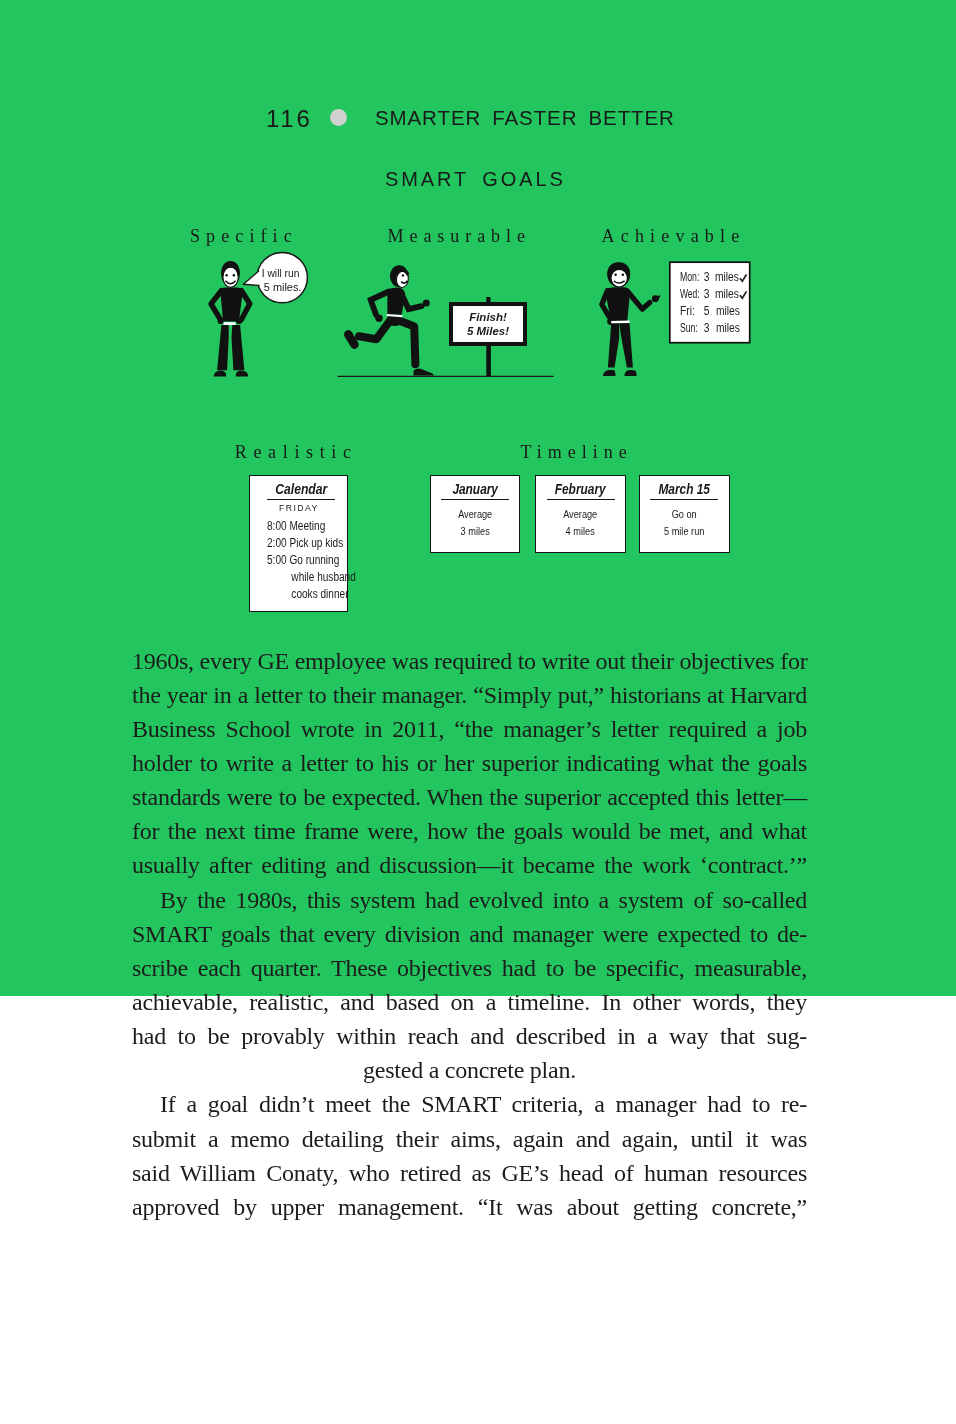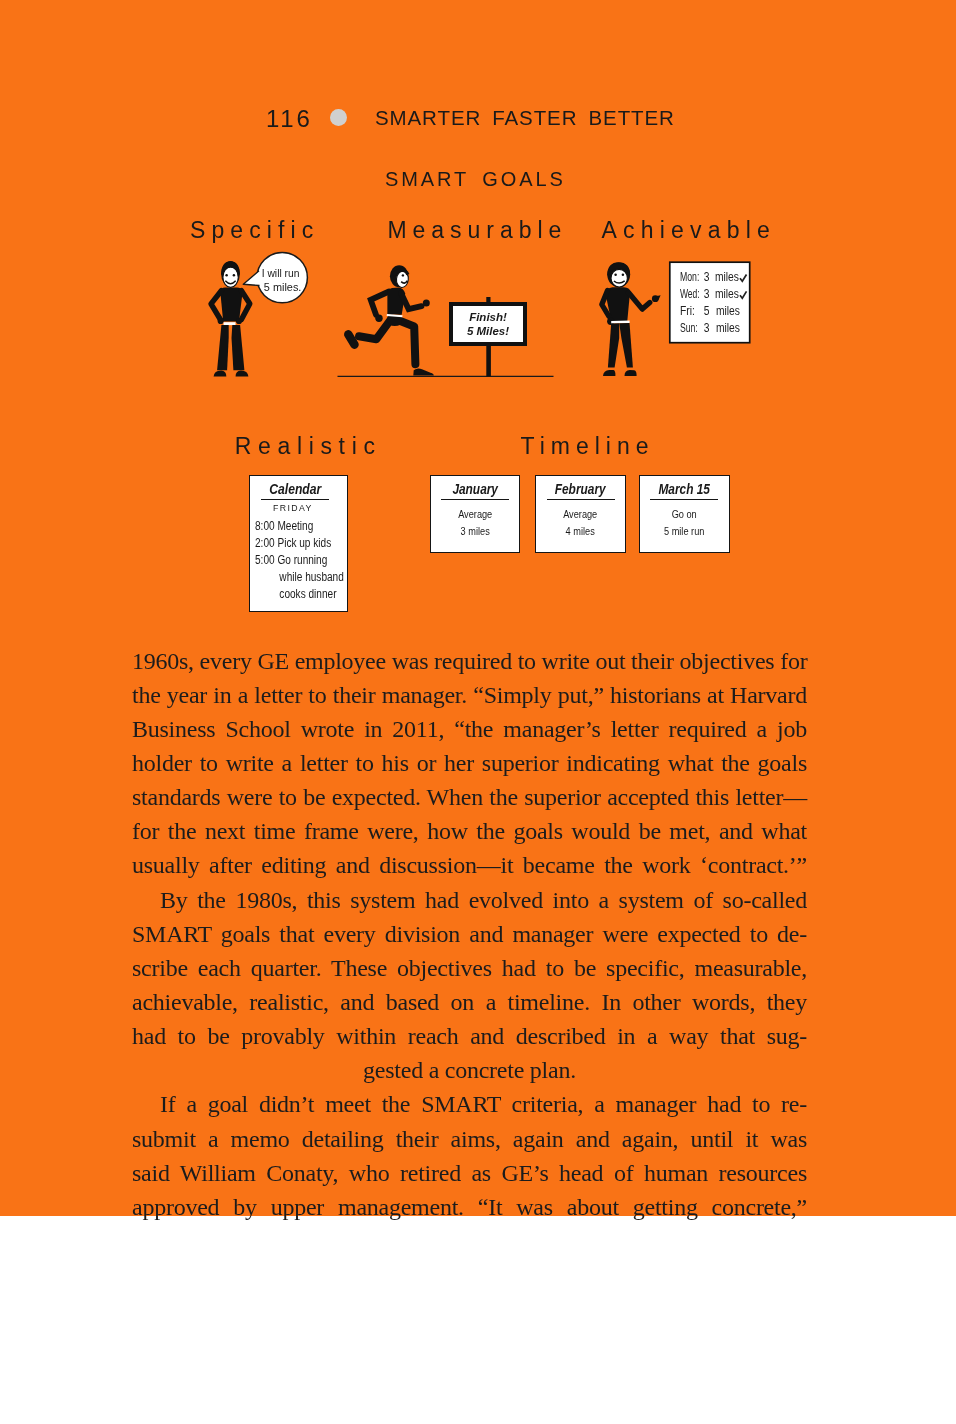--- a/index.html
+++ b/index.html
@@ -1,20 +1,20 @@
 <!DOCTYPE html>
 <html><head>
 <meta charset="utf-8">
 <style>
   html,body{margin:0;padding:0;}
   body{width:956px;height:1424px;background:#ffffff;overflow:hidden;}
-  #page{position:relative;width:956px;height:1216px;background:#f97316;}
+  #page{position:relative;width:956px;height:996px;background:#22c55e;}
   .sans{font-family:"Liberation Sans",sans-serif;}
   .abs{position:absolute;}
-  .lbl{position:absolute;font-family:Liberation Sans, sans-serif;font-size:23px;line-height:18px;letter-spacing:5.5px;color:#1a1a1a;white-space:nowrap;}
+  .lbl{position:absolute;font-family:Liberation Serif, serif;font-size:18px;line-height:18px;letter-spacing:5.5px;color:#1a1a1a;white-space:nowrap;margin-top:6px;}
   .card{position:absolute;border:1.6px solid #151515;background:#fff;box-sizing:border-box;font-family:"Liberation Sans",sans-serif;color:#1a1a1a;}
   .ct{font-weight:bold;font-style:italic;font-size:14.5px;text-align:center;line-height:15px;}
   .cu{height:0;border-top:1.4px solid #151515;margin:3px auto 0 auto;}
   .cs{font-size:11.5px;line-height:17px;text-align:center;}
   #bodytext{position:absolute;left:132px;top:643.6px;width:675px;font-family:"Liberation Serif",serif;font-size:24px;line-height:34.14px;letter-spacing:-0.25px;color:#1c1c1c;}
   #bodytext .j{text-align:justify;text-align-last:justify;white-space:nowrap;}
   #bodytext .l{text-align:center;}
   #bodytext .ind{text-indent:28px;}
 </style>
 </head>
@@ -133,21 +133,21 @@
         <text x="146" y="65.2">5</text>
         <text x="161.5" y="65.2">miles</text>
       <text x="115.3" y="82" textLength="22.9" lengthAdjust="spacingAndGlyphs">Sun:</text>
         <text x="146" y="82">3</text>
         <text x="161.5" y="82">miles</text>
     </g>
     <path d="M150 28.3 L152.3 31.3 L156.5 24.5" stroke="#222" stroke-width="1.7" fill="none"></path>
     <path d="M150 45.2 L152.3 48.2 L156.5 41.4" stroke="#222" stroke-width="1.7" fill="none"></path>
   </svg>
 
-  <div class="card" id="card-cal" style="left:249.4px;top:475.1px;width:98.5px;height:136.7px;">
+  <div class="card" id="card-cal" style="left:249.4px;top:475.1px;width:98.5px;height:136.7px;padding-left:12px;">
     <div class="ct" style="margin-top:5.5px;position:relative;left:-3.5px;transform:scaleX(0.84);">Calendar</div>
     <div class="cu" style="width:68px;position:relative;left:-3.7px;margin-top:2.5px;"></div>
     <div class="cs" style="font-size:9.5px;letter-spacing:1.5px;margin-top:-1.5px;position:relative;left:-6px;text-indent:1.5px;transform:scaleX(0.92);">FRIDAY</div>
     <div style="font-size:12px;line-height:17px;margin:2px 0 0 5px;white-space:nowrap;transform:scaleX(0.84);transform-origin:0 0;">
       8:00 Meeting<br>
       2:00 Pick up kids<br>
       5:00 Go running<br>
       <span style="margin-left:29px;">while husband</span><br>
       <span style="margin-left:29px;">cooks dinner</span>
     </div>

